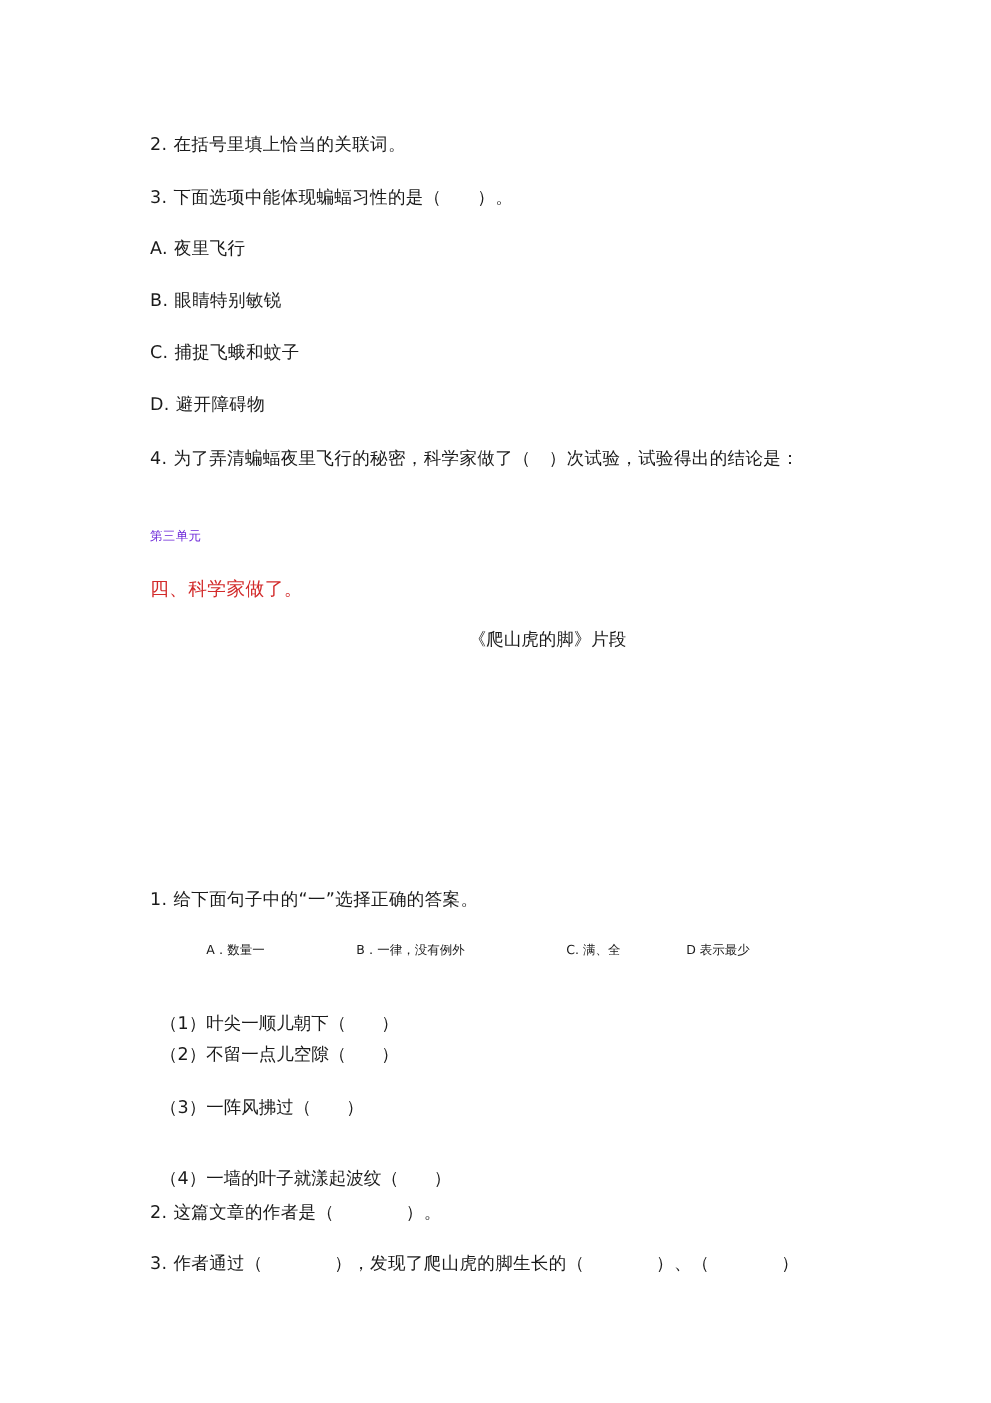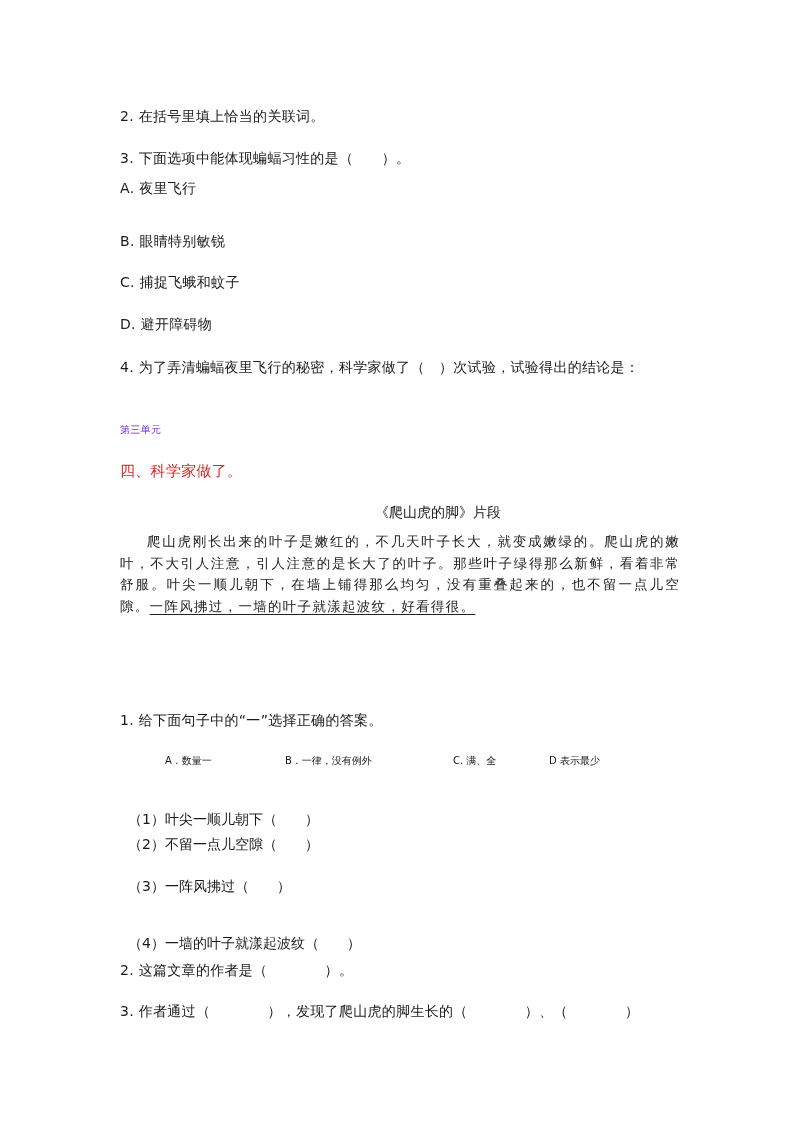--- a/index.html
+++ b/index.html
@@ -78,34 +78,33 @@
       line-height: 20px;
       white-space: nowrap;
     }
   </style>
 </head>
 <body>
 
 <div class="line" style="top:106px;">2. 在括号里填上恰当的关联词。</div>
 <div class="line" style="top:148px;">3. 下面选项中能体现蝙蝠习性的是（　　）。</div>
 
-<div class="line" style="top:178px;">A. 夜里飞行</div>
+<div class="line" style="top:189px;">A. 夜里飞行</div>
 <div class="line" style="top:231px;">B. 眼睛特别敏锐</div>
 <div class="line" style="top:272px;">C. 捕捉飞蛾和蚊子</div>
 <div class="line" style="top:314px;">D. 避开障碍物</div>
 
 <div class="line" style="top:357px;">4. 为了弄清蝙蝠夜里飞行的秘密，科学家做了（　）次试验，试验得出的结论是：</div>
 
 <div class="line heading-bold" style="top:420px;">第三单元</div>
 <div class="line heading-red" style="top:461px;">四、科学家做了。</div>
 
 <div class="passage-title">《爬山虎的脚》片段</div>
 
 <div class="passage" style="top:531px;">
-  <p><span>爬山虎刚长出来的叶子是嫩红的，不几天叶子长大，就变成嫩绿的。爬山虎的嫩叶，不大引人注意，引人注意的是长大了的叶子。那些叶子绿得那么新鲜，看着非常舒服。叶尖一顺儿朝下，在墙上铺得那么均匀，没有重叠起来的，也不留一点儿空隙。</span><span class="underlined">一阵风拂过，一墙的叶子就漾起波纹，好看得很。</span></p>
 </div>
 
 <div class="line" style="top:710px;">1. 给下面句子中的“一”选择正确的答案。</div>
 
 <div class="options-row">
   <span style="width:120px;">A．数量一</span><span style="width:168px;">B．一律，没有例外</span><span style="width:96px;">C. 满、全</span><span>D 表示最少</span>
 </div>
 
 <div class="sub-q" style="top:793px;margin-top:16px;">（1）叶尖一顺儿朝下（　　）</div>
 <div class="sub-q" style="top:834px;">（2）不留一点儿空隙（　　）</div>

